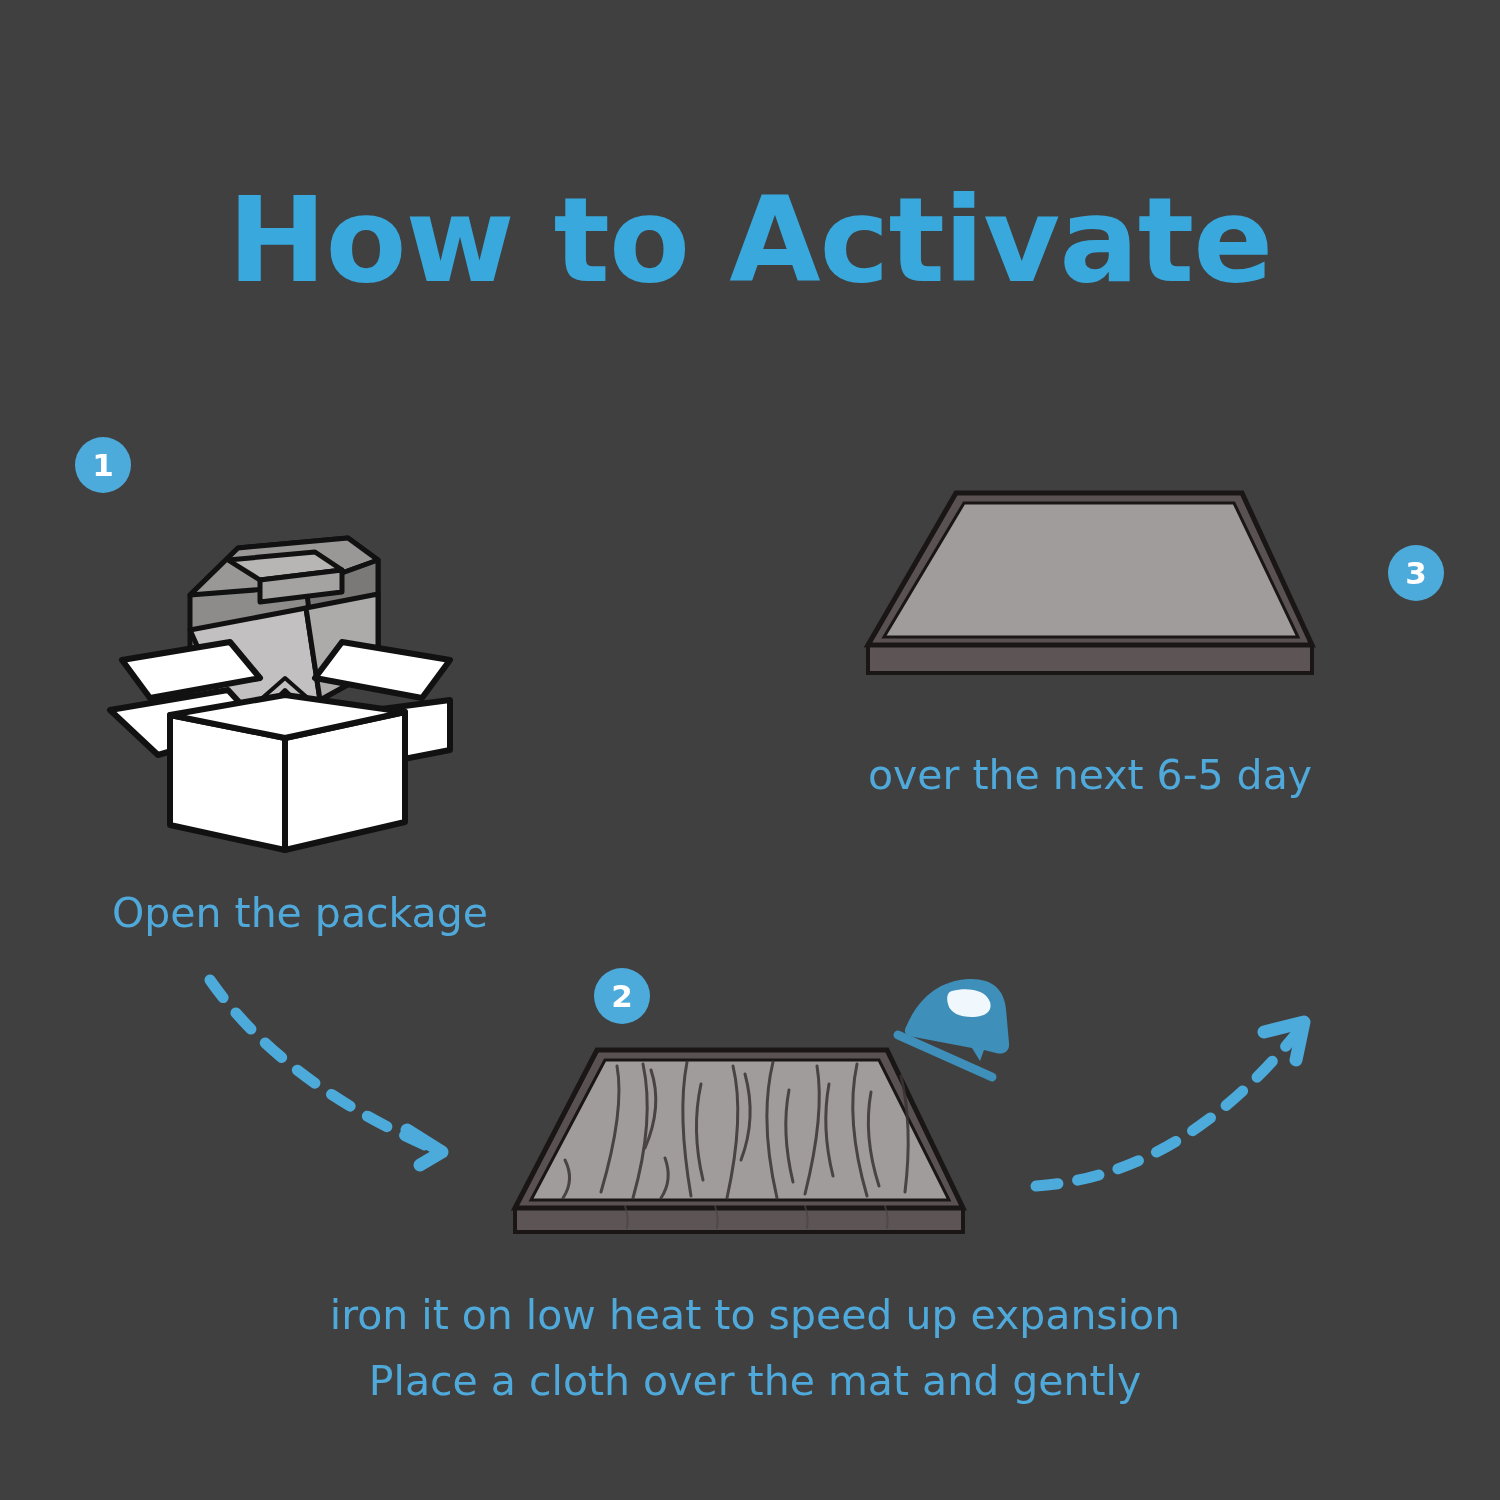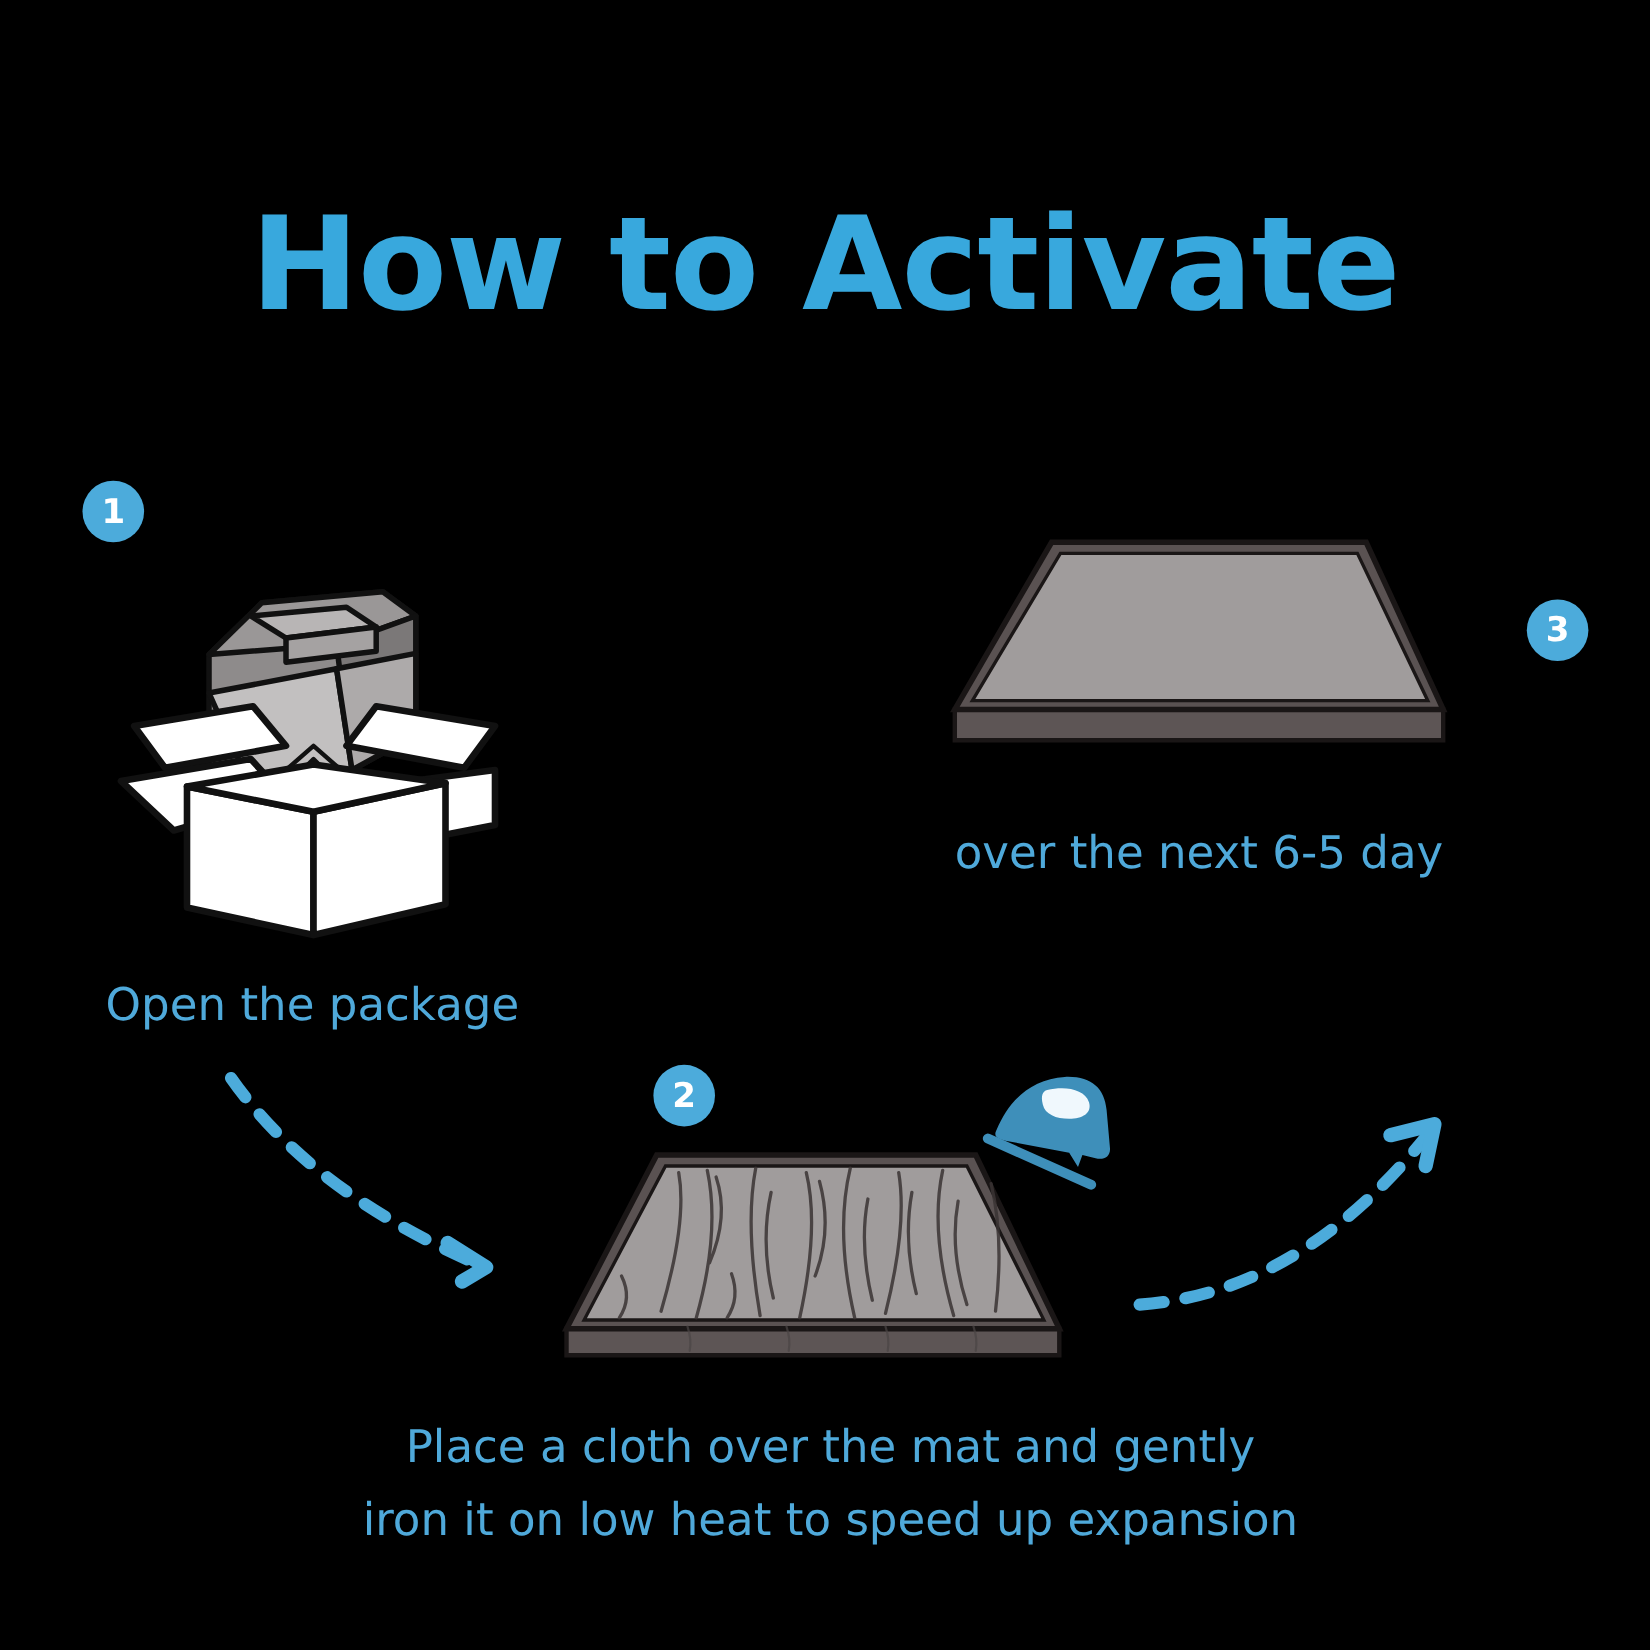--- a/index.html
+++ b/index.html
@@ -10,21 +10,21 @@
     width: 1500px;
     height: 1500px;
     background: #f0f8fd;
     font-family: "Liberation Sans", sans-serif;
     overflow: hidden;
   }
   .page {
     position: relative;
     width: 1500px;
     height: 1500px;
-    background: #000000;
+    background: #404040;
   }
 
   
   .title {
     position: absolute;
     top: 86px;
     left: 0;
     width: 1500px;
     text-align: center;
     color: #38a8dd;
@@ -58,21 +58,21 @@
   .caption {
     position: absolute;
     color: #4fa9da;
     font-family: "DejaVu Sans", sans-serif;
     font-weight: normal;
     font-size: 41px;
     line-height: 66px;
     text-align: center;
     white-space: nowrap;
   }
-  #cap1 { left: 44px;  top: 880px; width: 480px; }
+  #cap1 { left: 60px;  top: 880px; width: 480px; }
   #cap3 { left: 680px; top: 742px; width: 820px; }
   #cap2 { left: 250px; top: 1282px; width: 1010px; }
 
   
   .illus { position: absolute; }
   #box-illus  { left: 110px; top: 500px;  width: 380px; height: 360px; }
   #mat3-illus { left: 860px; top: 485px;  width: 480px; height: 215px; }
   #mat2-illus { left: 505px; top: 1040px; width: 490px; height: 225px; }
   #iron-illus { left: 880px; top: 965px;  width: 150px; height: 120px; }
   #arrow1     { left: 170px; top: 960px;  width: 340px; height: 250px; }
@@ -181,22 +181,22 @@
       <g stroke="#4a4444" stroke-width="2" fill="none" stroke-linecap="round" opacity="0.7">
         <path d="M120 166 Q124 178 122 188"></path>
         <path d="M210 166 Q214 178 212 188"></path>
         <path d="M300 166 Q304 178 302 188"></path>
         <path d="M380 166 Q384 178 382 188"></path>
       </g>
     </svg>
   </div>
 
   <div class="caption" id="cap2">
+    <div>iron it on low heat to speed up expansion</div>
     <div>Place a cloth over the mat and gently</div>
-    <div>iron it on low heat to speed up expansion</div>
   </div>
 
   <div class="illus" id="arrow2">
     <svg viewBox="0 0 340 230" width="340" height="230">
       <path d="M36 196 Q180 186 296 44" fill="none" stroke="#4cabdb" stroke-width="11" stroke-linecap="round" stroke-dasharray="22 20"></path>
       <path d="M264 42 L304 32 L296 70" fill="none" stroke="#4cabdb" stroke-width="13" stroke-linecap="round" stroke-linejoin="round"></path>
     </svg>
   </div>
 
   <div class="badge" id="badge3">3</div>

